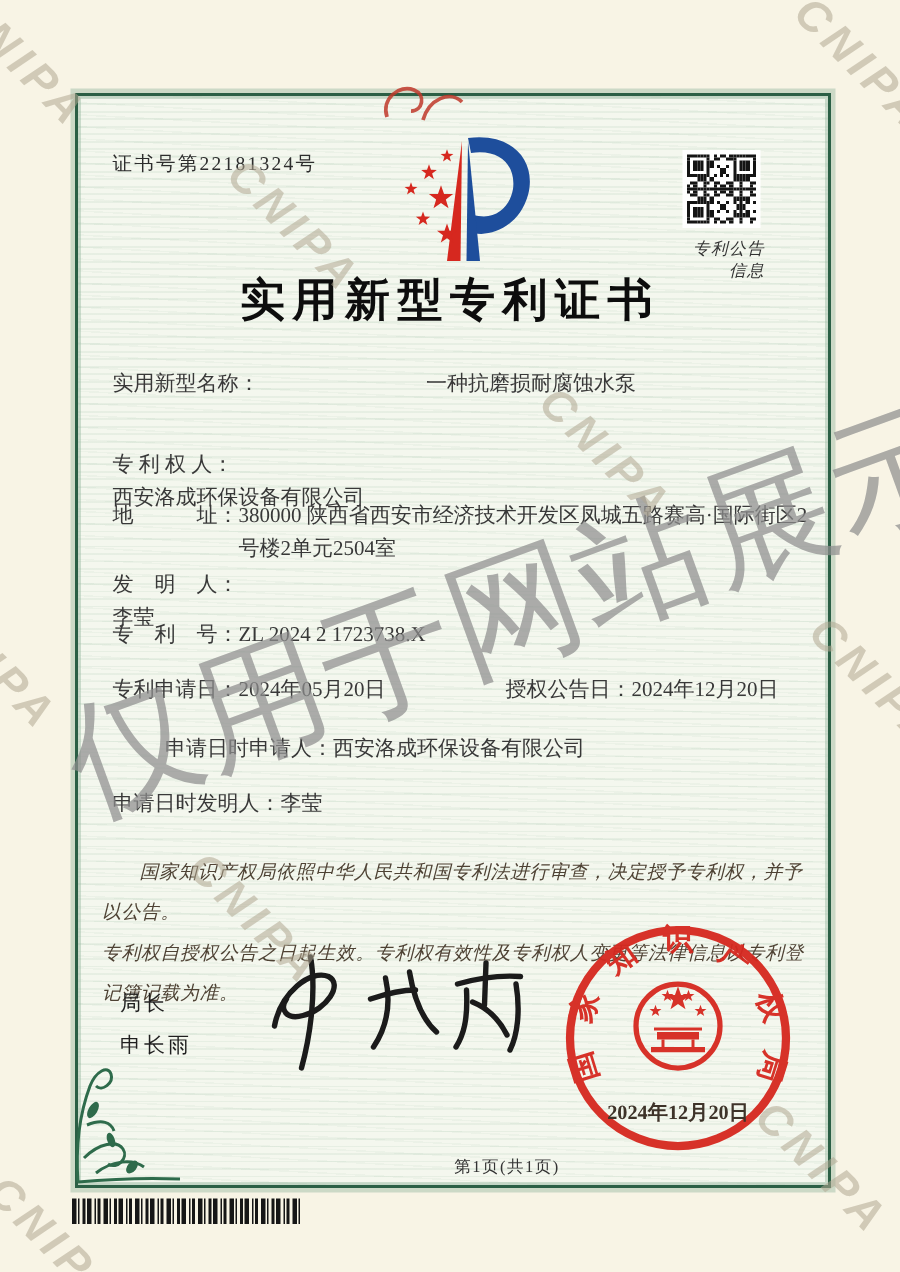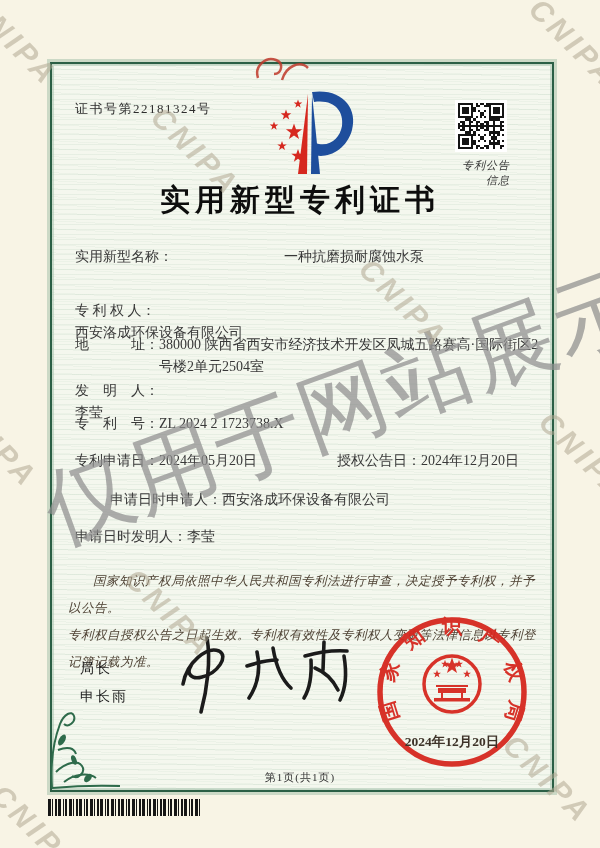--- a/index.html
+++ b/index.html
@@ -37,21 +37,21 @@
   .two-col{left:75px;width:470px;display:flex;font-size:14px;color:#383838;line-height:22px;}
   .two-col .col-l{width:262px;flex:none;display:flex;text-align:center;}
   .two-col .col-r{flex:1;display:flex;}
 
   .legal{left:68px;top:568px;width:468px;font-size:12.5px;line-height:27px;color:#4e4234;
     font-style:italic;letter-spacing:.5px;}
   .legal .l1{text-indent:2em;}
 
   .officer{left:80px;font-size:14px;color:#1f1f1f;font-family:"Liberation Sans",sans-serif;letter-spacing:2px;}
 
-  .footer{left:50px;top:770px;width:500px;text-align:center;font-size:11px;color:#333;letter-spacing:1px;}
+  .footer{left:50px;top:770px;width:500px;text-align:center;font-size:11px;color:#333;letter-spacing:1px;padding-left:38px;}
 
   #barcode-bars{position:absolute;left:48px;top:799px;width:188px;height:17px;display:flex;align-items:stretch;z-index:2;}
   #barcode-bars div{height:100%;flex:none;}
 
   
   .wm-big{position:absolute;left:48px;top:455px;font-size:88px;letter-spacing:2px;white-space:nowrap;
     color:#8f8f8f;opacity:.72;transform:rotate(-20deg);transform-origin:0 50%;z-index:4;
     font-family:"Liberation Serif",serif;pointer-events:none;}
   .wm-cnipa{position:absolute;font-family:"Liberation Sans",sans-serif;font-weight:bold;font-style:italic;
     font-size:30px;letter-spacing:4px;color:rgba(176,168,146,.55);transform:rotate(45deg);

